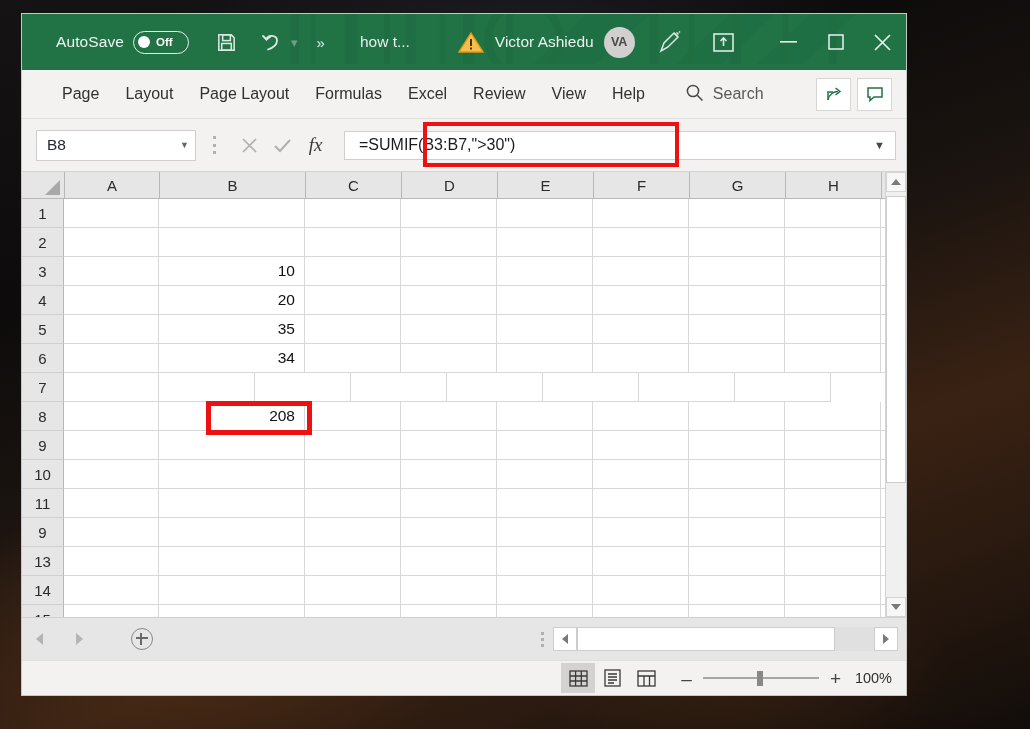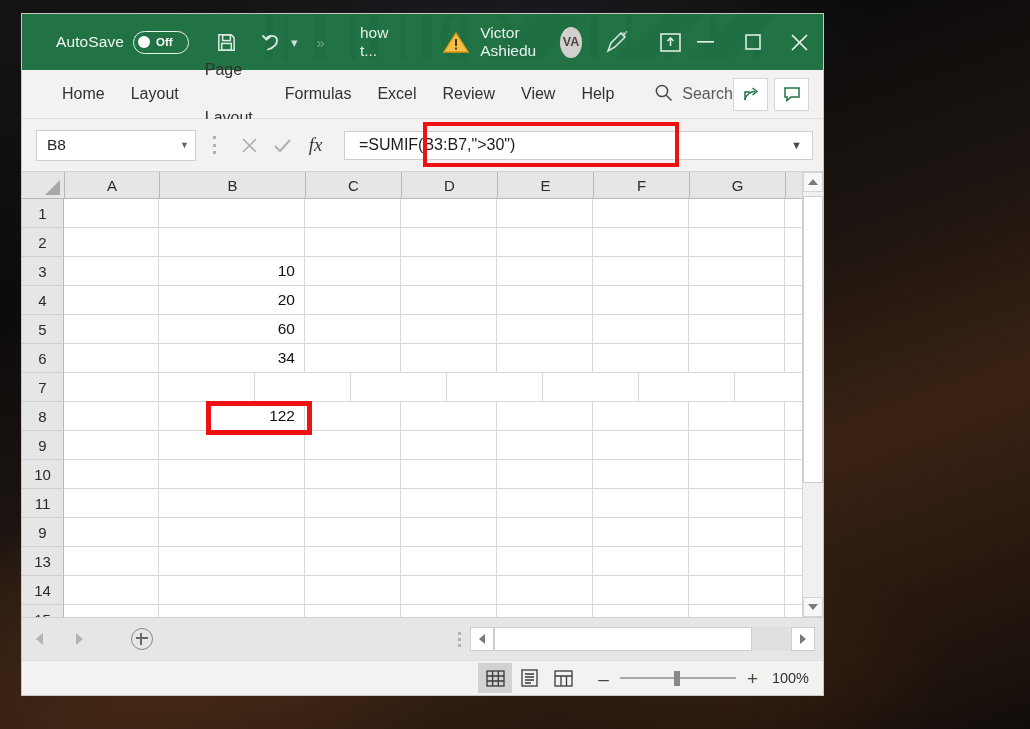--- a/index.html
+++ b/index.html
@@ -26,21 +26,21 @@
       radial-gradient(ellipse 300px 160px at 72% 92%, rgba(70,40,18,0.45), transparent 70%),
       radial-gradient(ellipse 500px 120px at 50% 4%, rgba(40,44,56,0.5), transparent 72%);
     pointer-events: none;
   }
 
   
   #window {
     position: absolute;
     left: 22px;
     top: 14px;
-    width: 801px;
+    width: 884px;
     height: 681px;
     background: #f3f2f1;
     box-shadow: 0 0 0 1px #c9c7c5;
     display: flex;
     flex-direction: column;
   }
 
   
   .titlebar {
     height: 56px;
@@ -653,21 +653,21 @@
         </div>
         <div class="win-btn">
           <svg width="19" height="19" viewBox="0 0 19 19" stroke="#eaf3ee" stroke-width="1.7">
               <path d="M2 2 L17 17 M17 2 L2 17"></path>
             </svg>
         </div>
       </div>
     </div>
 
     <div class="ribbon">
-      <div class="rtab first">Home</div>
+      <div class="rtab first">Page</div>
       <div class="rtab">Layout</div>
       <div class="rtab">Page Layout</div>
       <div class="rtab">Formulas</div>
       <div class="rtab">Excel</div>
       <div class="rtab">Review</div>
       <div class="rtab">View</div>
       <div class="rtab">Help</div>
 
       <div class="search-wrap">
         <span>
@@ -793,21 +793,21 @@
             <div class="cell" style="width:96px"></div>
             <div class="cell" style="width:96px"></div>
             <div class="cell" style="width:96px"></div>
             <div class="cell" style="width:96px"></div>
             <div class="cell" style="width:96px"></div>
           </div>
 
           <div class="grow">
             <div class="rowhead">5</div>
             <div class="cell" style="width:95px"></div>
-            <div class="cell" style="width:146px">60</div>
+            <div class="cell" style="width:146px">35</div>
             <div class="cell" style="width:96px"></div>
             <div class="cell" style="width:96px"></div>
             <div class="cell" style="width:96px"></div>
             <div class="cell" style="width:96px"></div>
             <div class="cell" style="width:96px"></div>
             <div class="cell" style="width:96px"></div>
             <div class="cell" style="width:96px"></div>
           </div>
 
           <div class="grow">
@@ -831,21 +831,21 @@
             <div class="cell" style="width:96px"></div>
             <div class="cell" style="width:96px"></div>
             <div class="cell" style="width:96px"></div>
             <div class="cell" style="width:96px"></div>
             <div class="cell" style="width:96px"></div>
           </div>
 
           <div class="grow">
             <div class="rowhead">8</div>
             <div class="cell" style="width:95px"></div>
-            <div class="cell" style="width:146px">122</div>
+            <div class="cell" style="width:146px">208</div>
             <div class="cell" style="width:96px"></div>
             <div class="cell" style="width:96px"></div>
             <div class="cell" style="width:96px"></div>
             <div class="cell" style="width:96px"></div>
             <div class="cell" style="width:96px"></div>
             <div class="cell" style="width:96px"></div>
             <div class="cell" style="width:96px"></div>
           </div>
 
           <div class="grow">

